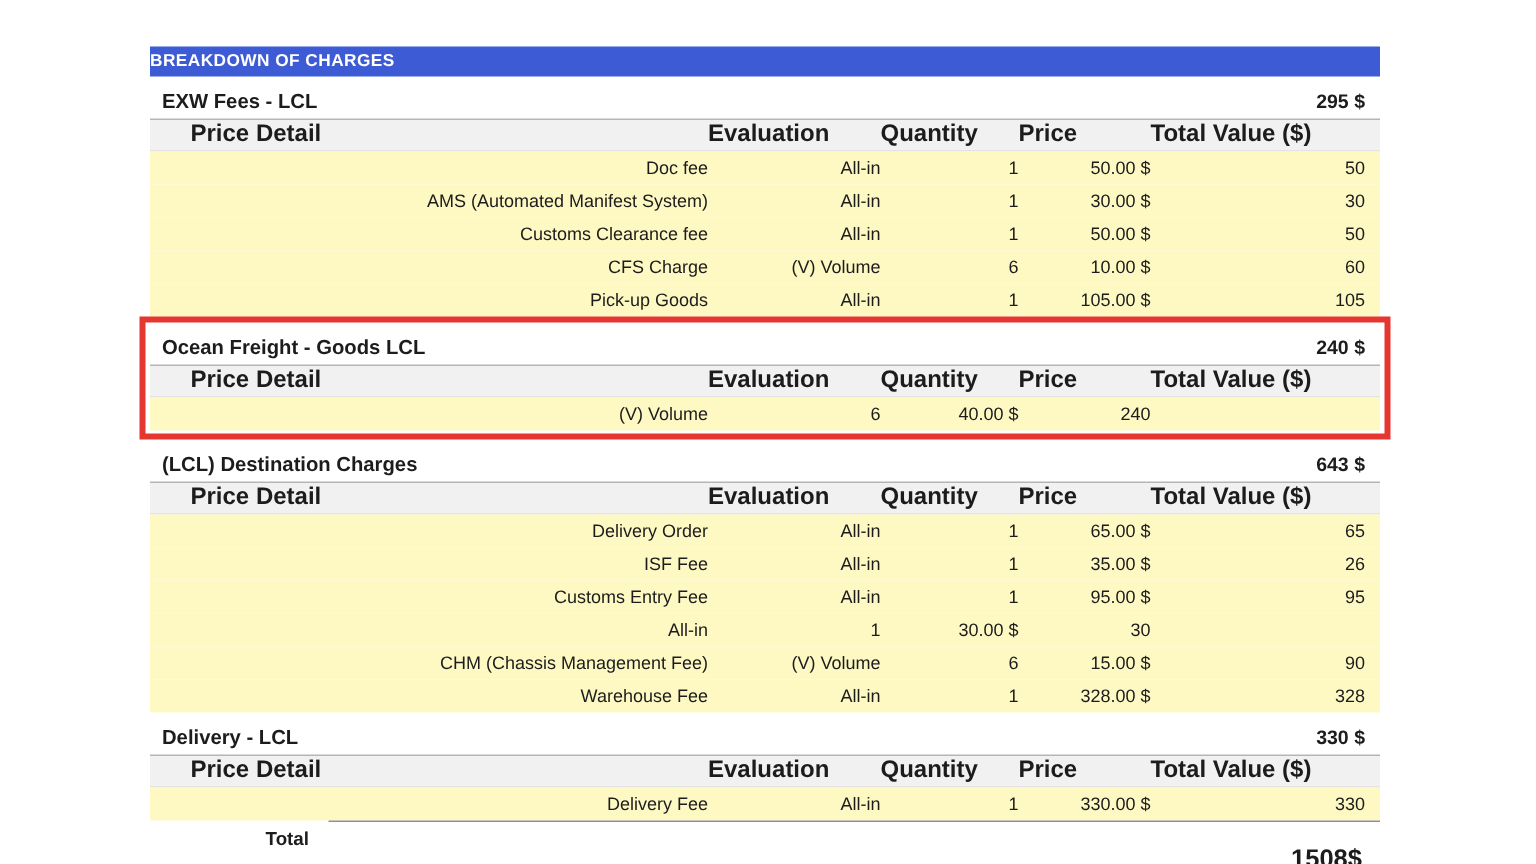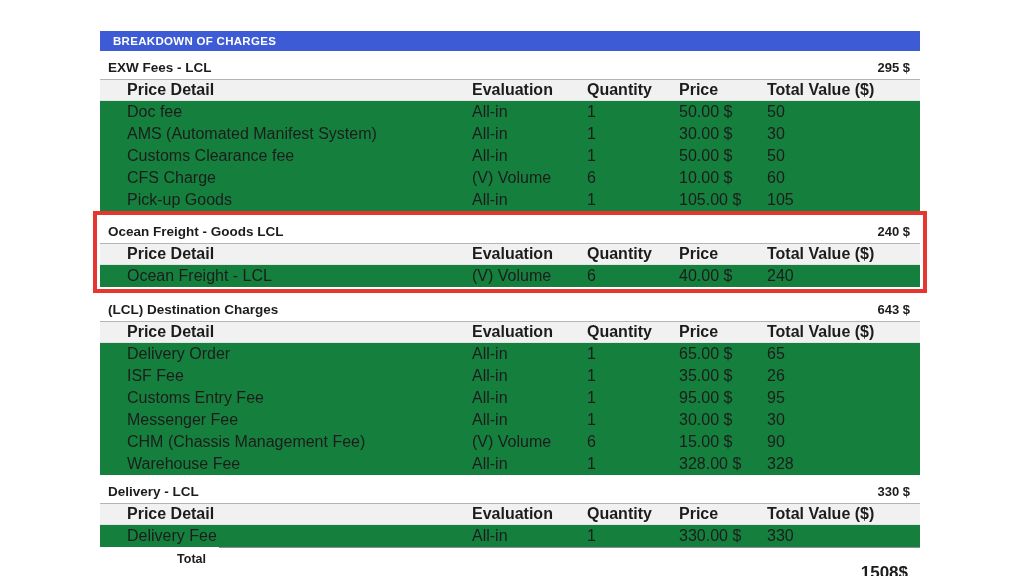--- a/index.html
+++ b/index.html
@@ -18,21 +18,20 @@
     top: 31px;
     width: 820px;
   }
   .banner {
     background: #3d5bd5;
     color: #ffffff;
     font-weight: bold;
     font-size: 11.5px;
     height: 20px;
     line-height: 20px;
-    padding-left: 13px;
     letter-spacing: 0.3px;
   }
   .charge-section { }
   .section-head {
     display: flex;
     justify-content: space-between;
     align-items: flex-start;
     padding: 9px 10px 4px 8px;
     border-bottom: 1px solid #b5b5b5;
     font-weight: bold;
@@ -47,23 +46,24 @@
     align-items: center;
   }
   .thead {
     background: #f1f1f1;
     border-bottom: 1px solid #e3e3e3;
     font-weight: bold;
     font-size: 16px;
     height: 20px;
   }
   .trow {
-    font-size: 16px;
+    font-size: 12px;
     height: 22px;
-    background: #15803d;
+    background: #fef9c3;
+    text-align: right;
   }
   .highlighted {
     border: 4px solid #0f172a;
     margin: 0 -7px;
     padding: 0 3px 2px 3px;
   }
   .total-row {
     position: relative;
     height: 26px;
     margin-top: 0;
@@ -163,21 +163,20 @@
     </div>
     <div class="thead" style="background: rgb(241, 241, 241);">
       <span>Price Detail</span>
       <span>Evaluation</span>
       <span>Quantity</span>
       <span>Price</span>
       <span>Total Value ($)</span>
     </div>
     <div class="tbody">
   <div class="trow">
-    <span>Ocean Freight - LCL</span>
     <span>(V) Volume</span>
     <span>6</span>
     <span>40.00 $</span>
     <span>240</span>
   </div>
 </div>
   </section>
 
   <section class="charge-section">
     <div class="section-head">
@@ -210,21 +209,20 @@
 
   <div class="trow">
     <span>Customs Entry Fee</span>
     <span>All-in</span>
     <span>1</span>
     <span>95.00 $</span>
     <span>95</span>
   </div>
 
   <div class="trow">
-    <span>Messenger Fee</span>
     <span>All-in</span>
     <span>1</span>
     <span>30.00 $</span>
     <span>30</span>
   </div>
 
   <div class="trow">
     <span>CHM (Chassis Management Fee)</span>
     <span>(V) Volume</span>
     <span>6</span>

